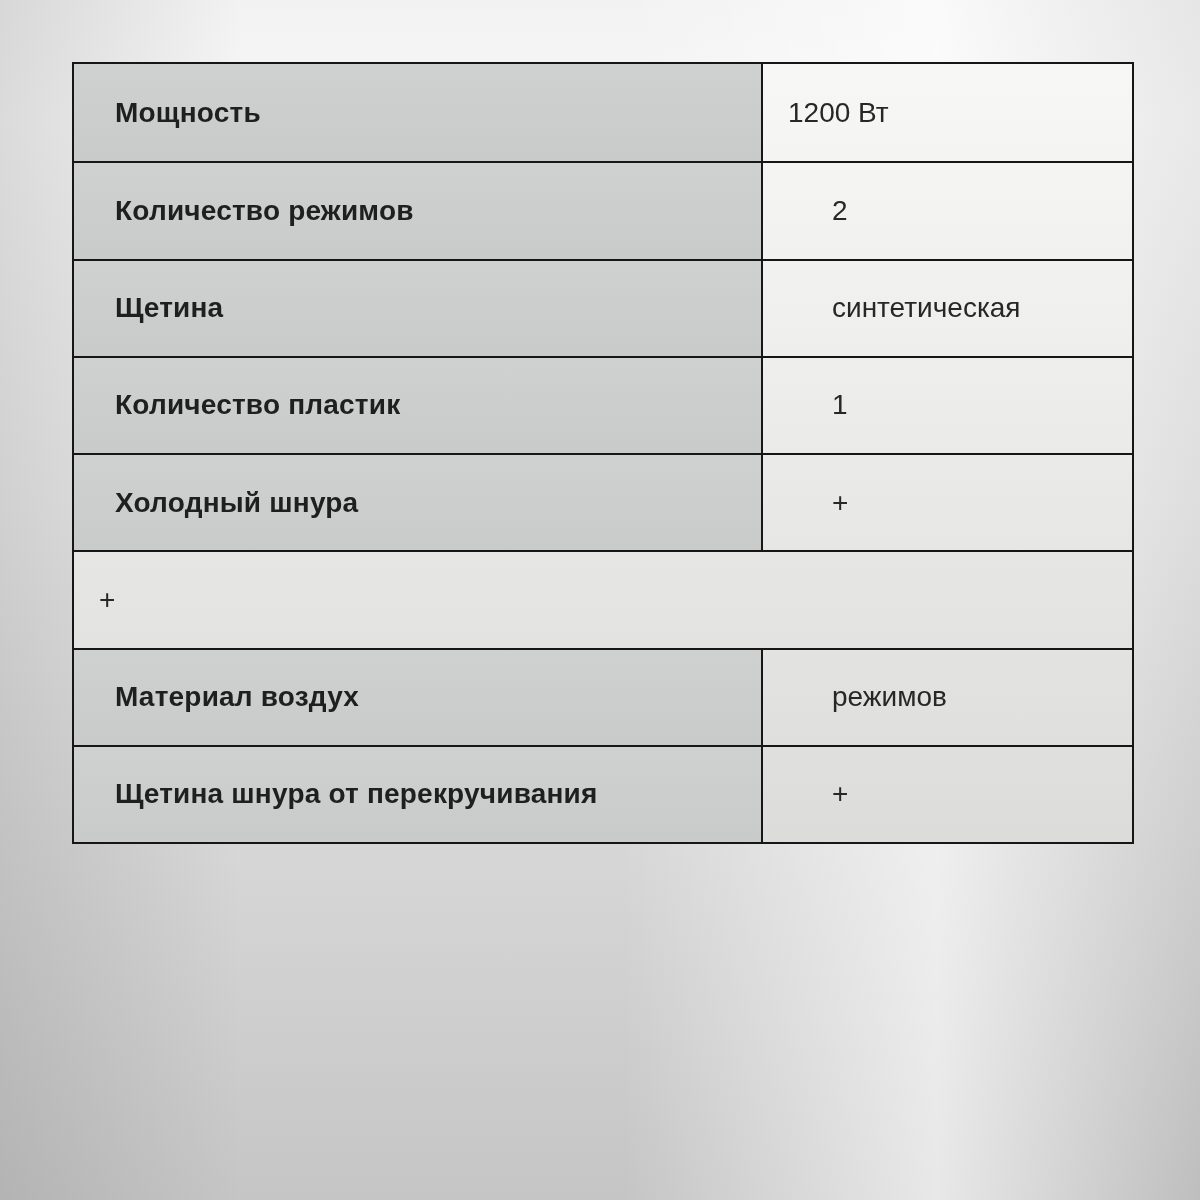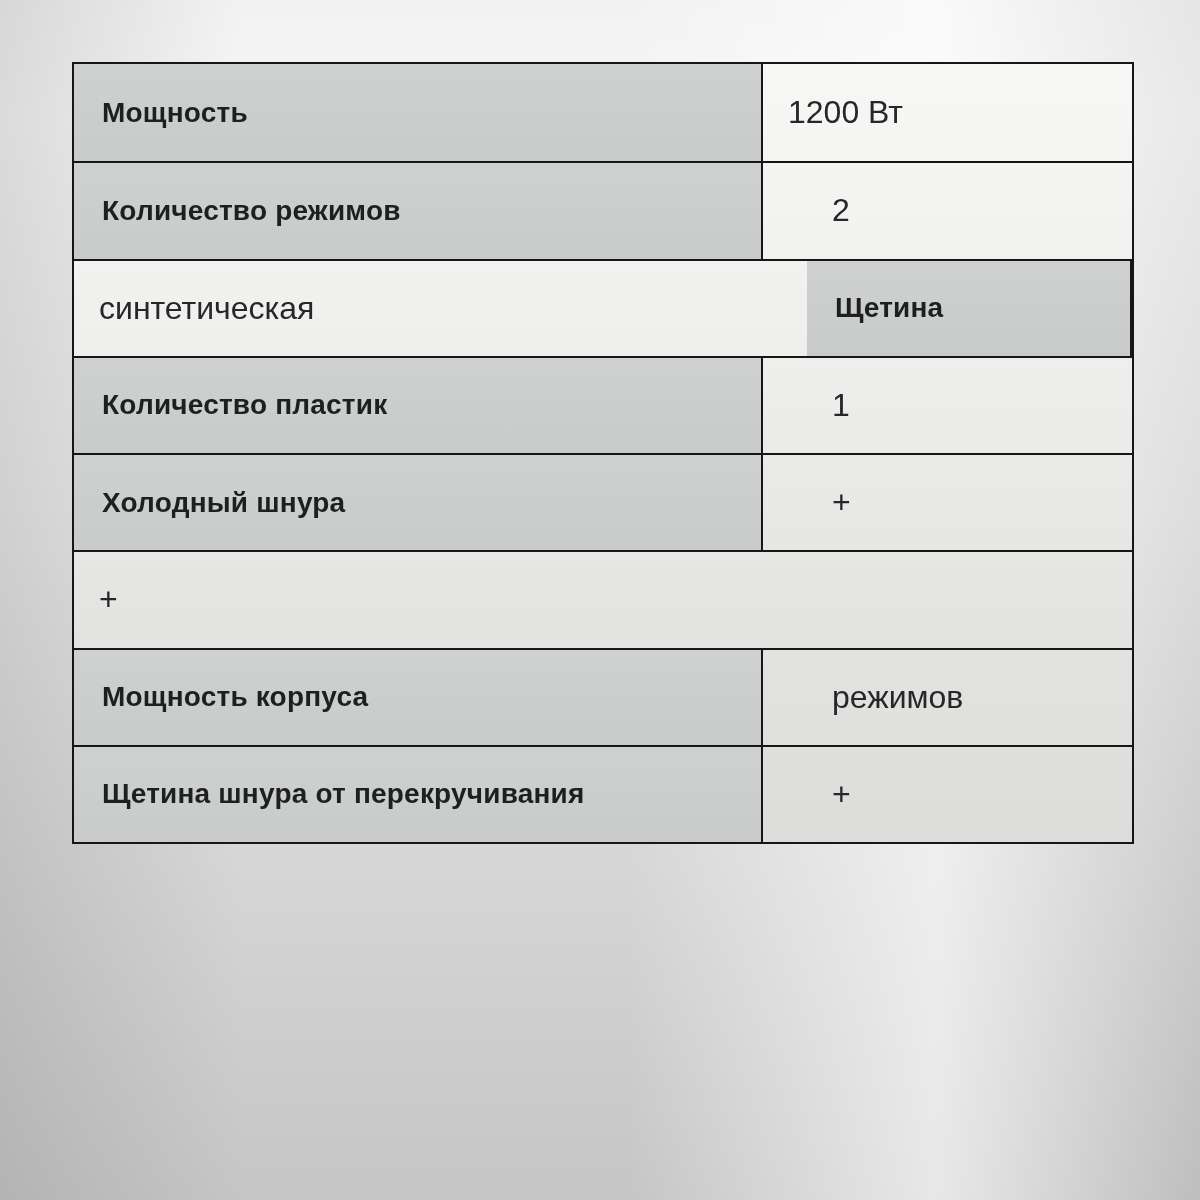--- a/index.html
+++ b/index.html
@@ -51,37 +51,37 @@
 
   .cell {
     display: flex;
     align-items: center;
     box-sizing: border-box;
   }
 
   .label-cell {
     background: linear-gradient(180deg, #cfd1d0 0%, #c9cbca 100%);
     border-right: 2px solid #161616;
-    padding-left: 28px;
+    padding-left: 41px;
   }
 
   .value-cell {
     padding-left: 25px;
   }
 
   .label-text {
     font-weight: 700;
     font-size: 28px;
     color: #1e1f1f;
     letter-spacing: 0.2px;
   }
 
   .value-text {
     font-weight: 400;
-    font-size: 32px;
+    font-size: 28px;
     color: #262727;
   }
 </style>
 </head>
 <body>
 
 <div class="spec-table">
 
   <div class="spec-row">
     <div class="cell label-cell">
@@ -95,25 +95,25 @@
   <div class="spec-row">
     <div class="cell label-cell">
       <span class="label-text">Количество режимов</span>
     </div>
     <div class="cell value-cell">
       <span class="value-text">2</span>
     </div>
   </div>
 
   <div class="spec-row">
+    <div class="cell label-cell">
+      <span class="label-text">Щетина</span>
+    </div>
     <div class="cell value-cell">
       <span class="value-text">синтетическая</span>
-    </div>
-    <div class="cell label-cell">
-      <span class="label-text">Щетина</span>
     </div>
   </div>
 
   <div class="spec-row">
     <div class="cell label-cell">
       <span class="label-text">Количество пластик</span>
     </div>
     <div class="cell value-cell">
       <span class="value-text">1</span>
     </div>
@@ -129,21 +129,21 @@
   </div>
 
   <div class="spec-row">
     <div class="cell value-cell">
       <span class="value-text">+</span>
     </div>
   </div>
 
   <div class="spec-row">
     <div class="cell label-cell">
-      <span class="label-text">Мощность корпуса</span>
+      <span class="label-text">Материал воздух</span>
     </div>
     <div class="cell value-cell">
       <span class="value-text">режимов</span>
     </div>
   </div>
 
   <div class="spec-row">
     <div class="cell label-cell">
       <span class="label-text">Щетина шнура от перекручивания</span>
     </div>

